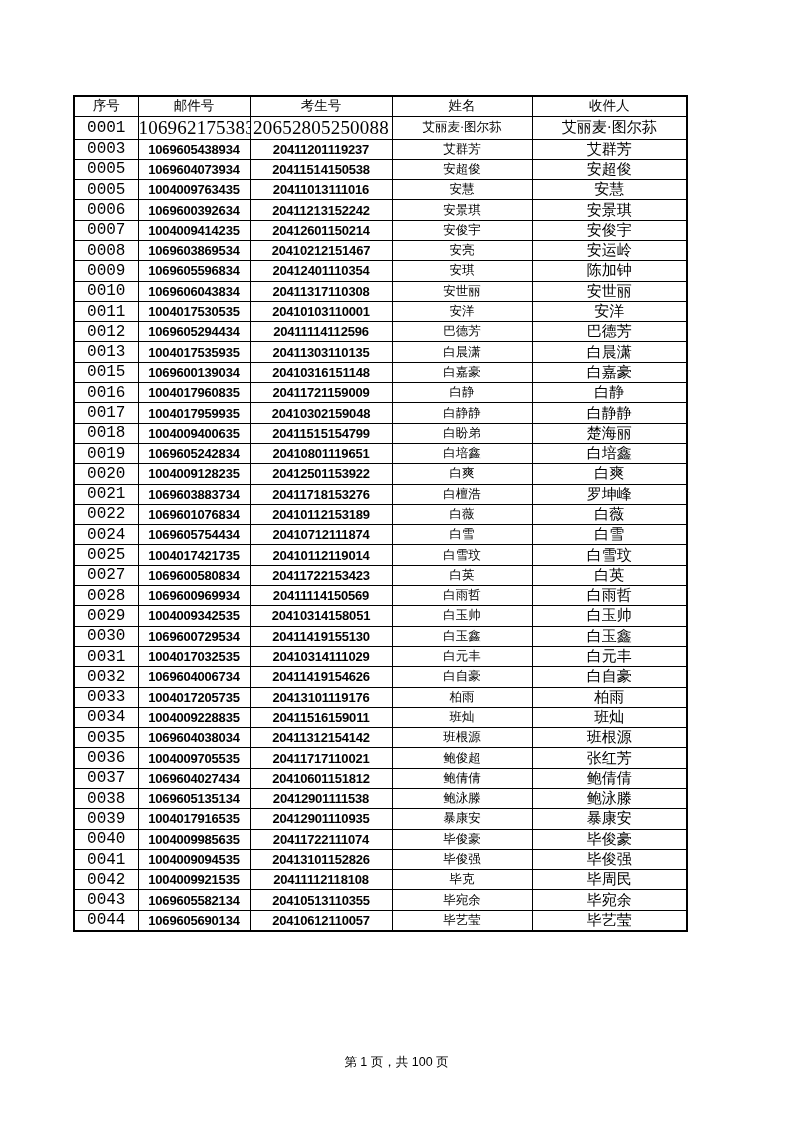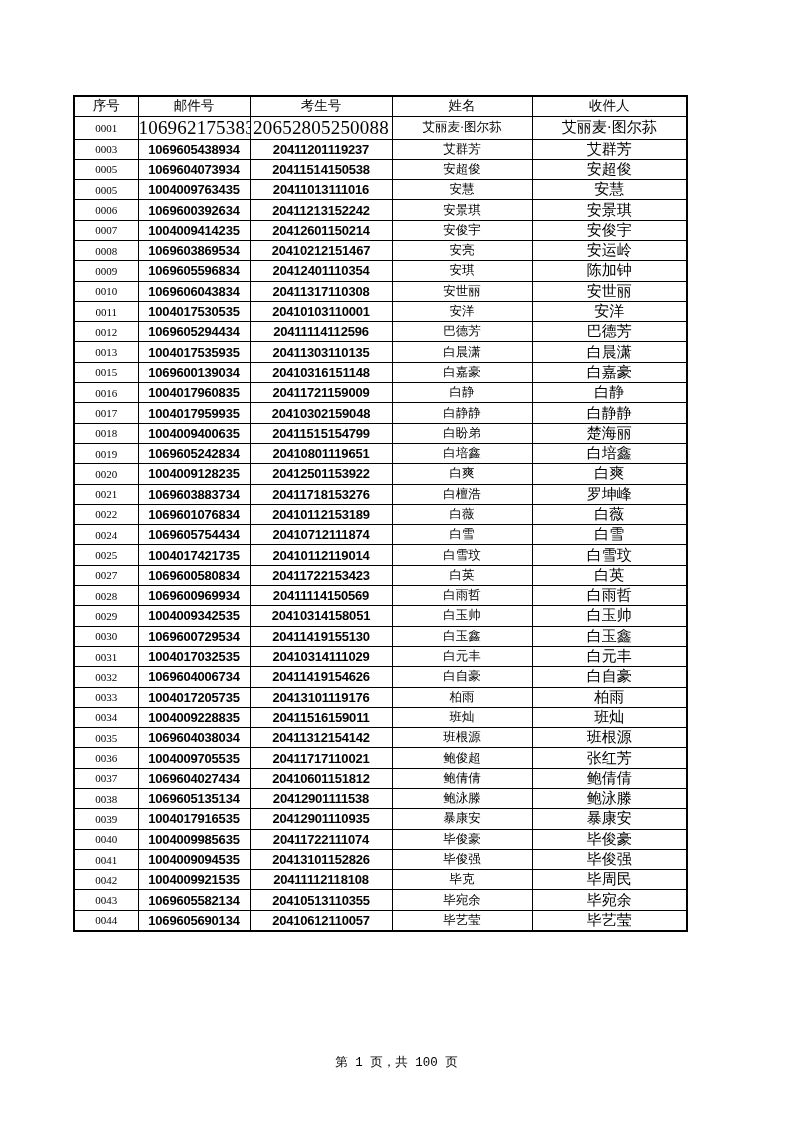--- a/index.html
+++ b/index.html
@@ -38,22 +38,22 @@
     white-space: nowrap;
   }
   .mail-table thead tr { height: 20px; }
   .mail-table tbody tr { height: 20.3px; }
   .mail-table th {
     font-weight: normal;
     font-size: 13.5px;
     font-family: "Liberation Serif", "DejaVu Serif", serif;
   }
   td.c-seq {
-    font-size: 11px;
-    font-family: Liberation Serif, serif;
+    font-size: 16px;
+    font-family: Liberation Mono, monospace;
   }
   td.c-mail, td.c-cand {
     font-size: 13px;
     font-family: "Liberation Sans", "DejaVu Sans", sans-serif;
     font-weight: bold;
     letter-spacing: -0.2px;
   }
   tr.serif-nums td.c-mail,
   tr.serif-nums td.c-cand {
     font-family: "Liberation Serif", "DejaVu Serif", serif;
@@ -69,21 +69,21 @@
     font-size: 15px;
     font-family: "Liberation Serif", "DejaVu Serif", serif;
   }
   .footer {
     position: absolute;
     top: 1054px;
     left: 0;
     width: 793px;
     text-align: center;
     font-size: 12.5px;
-    font-family: Liberation Mono, monospace;
+    font-family: Liberation Sans, sans-serif;
     color: #000;
   }
 </style>
 </head>
 <body>
 
 <div class="page">
 
   <table class="mail-table">
     <colgroup>

